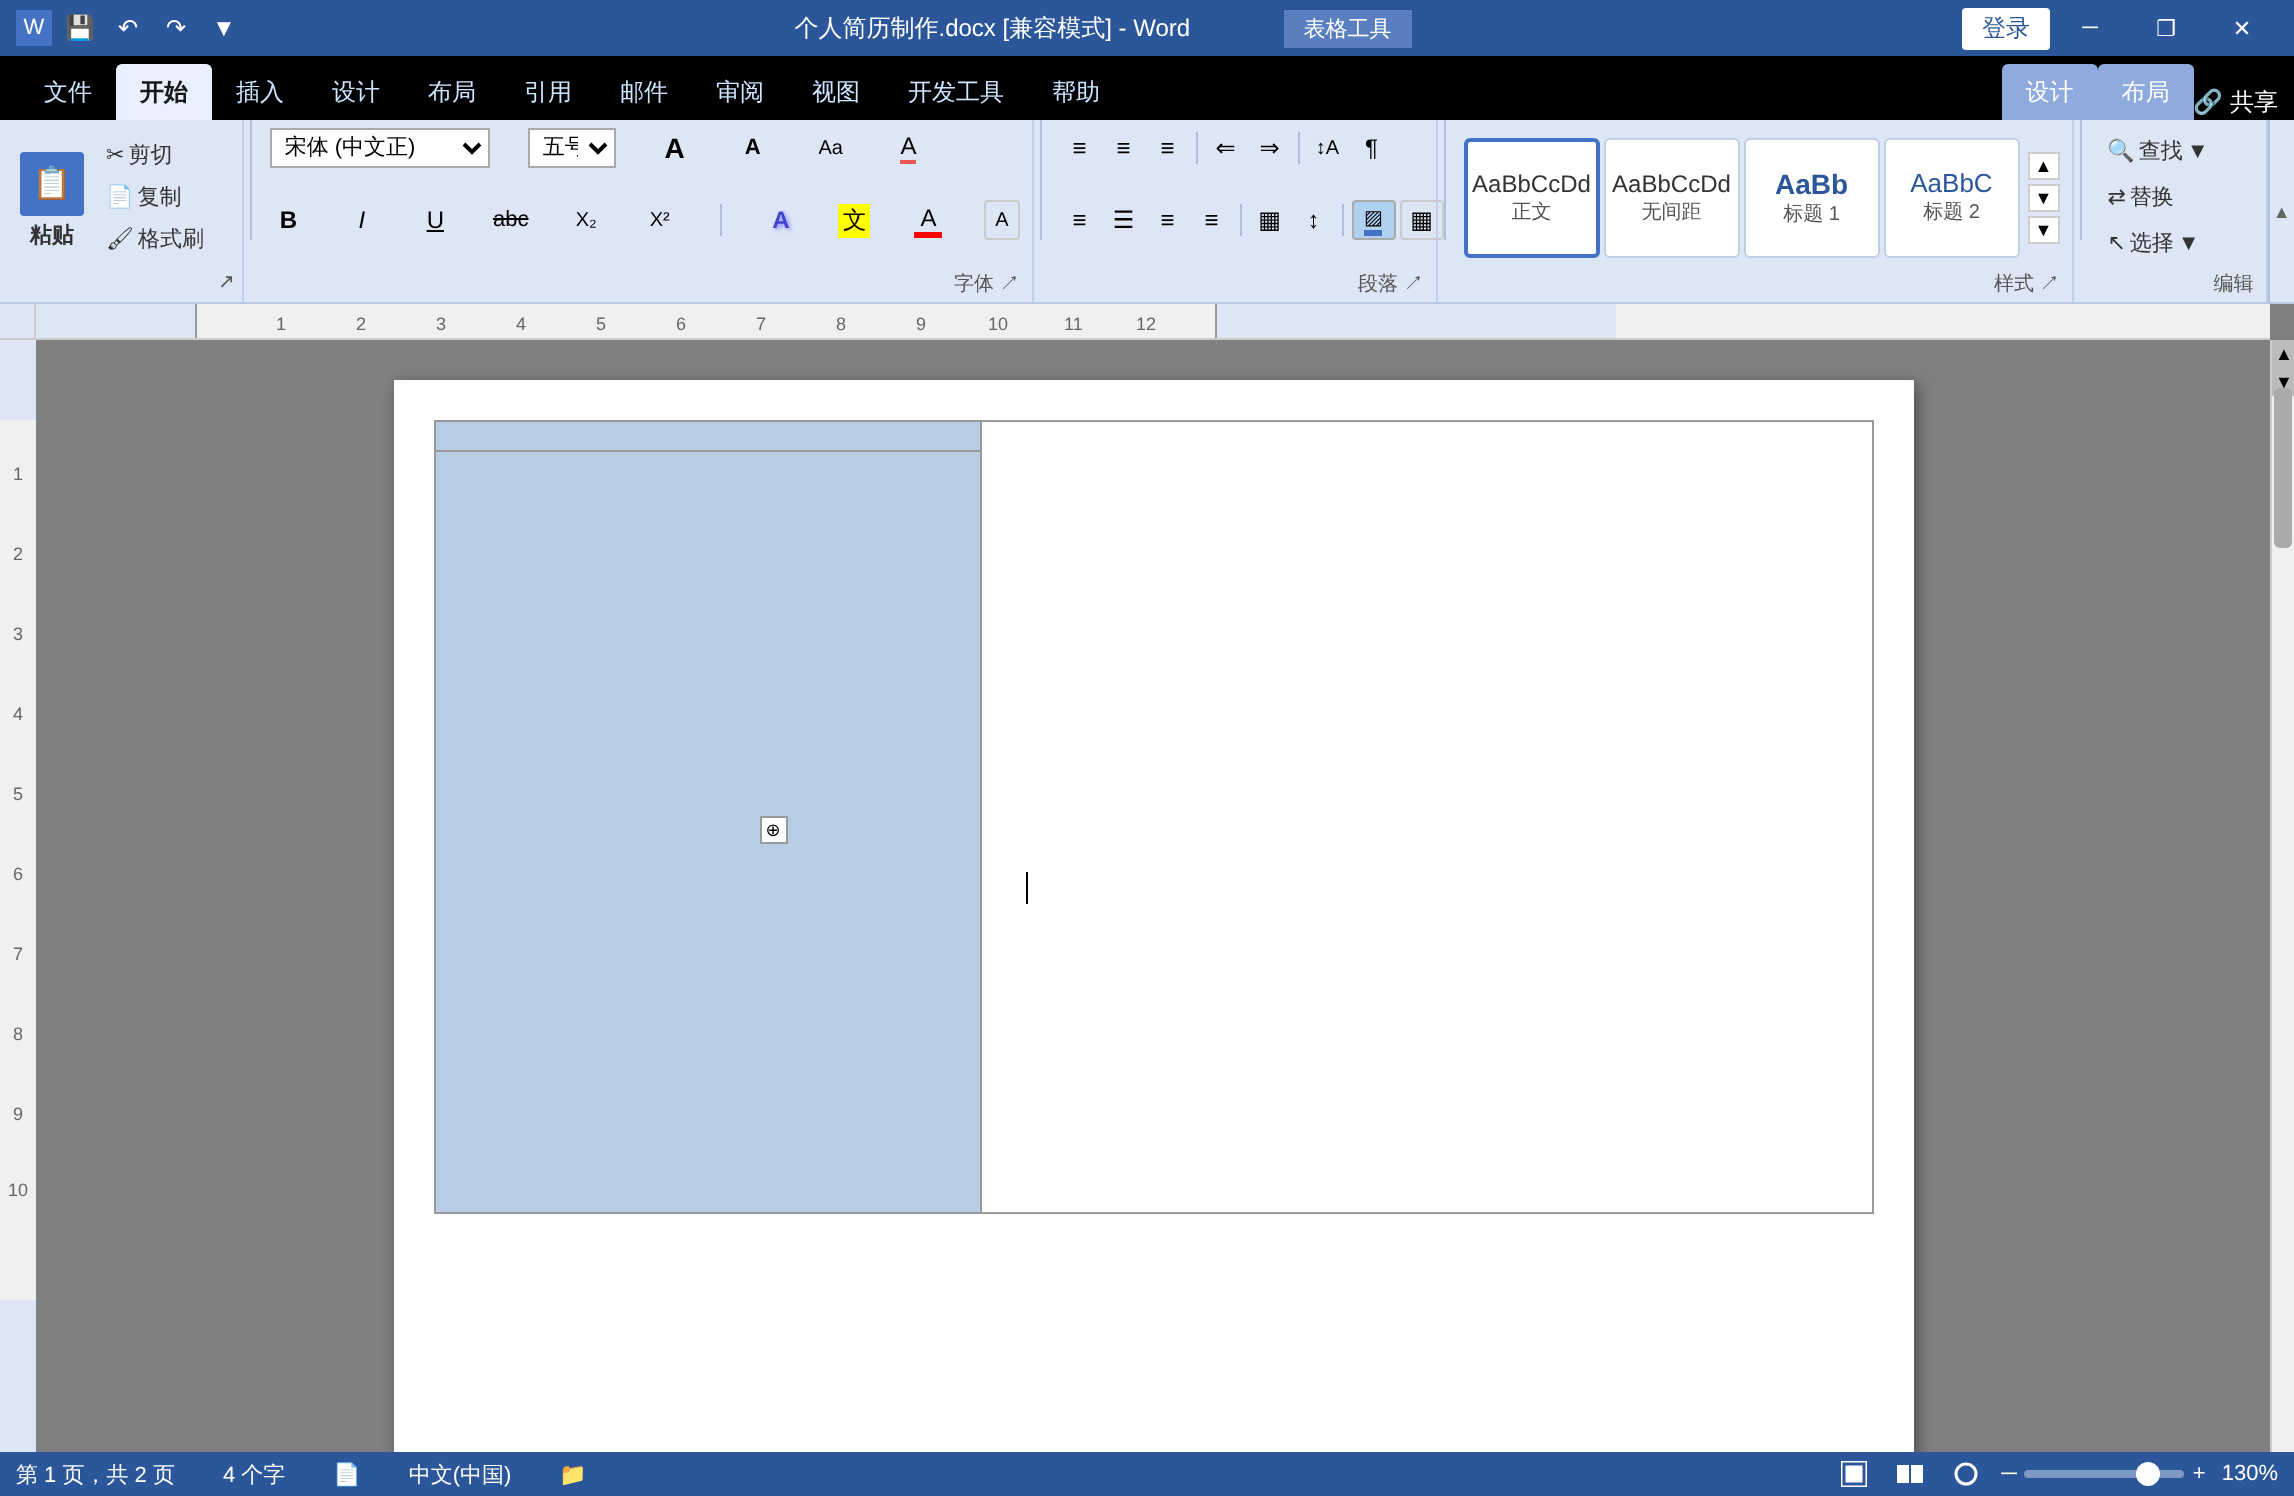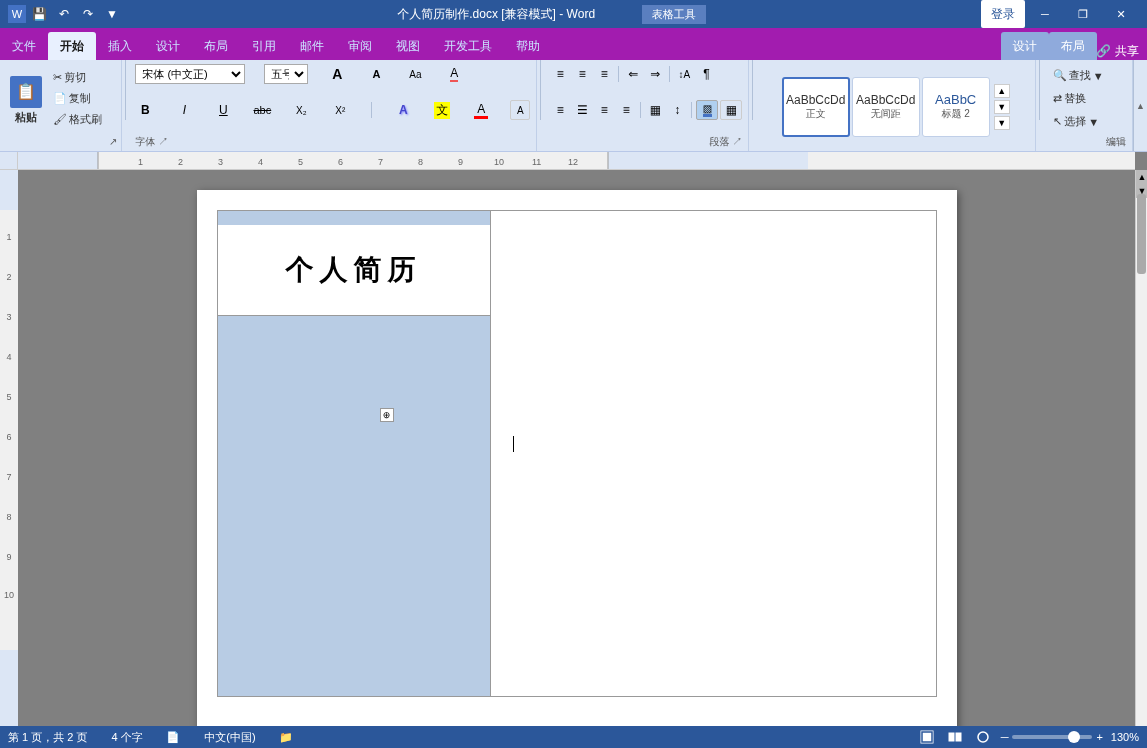--- a/index.html
+++ b/index.html
@@ -14,30 +14,30 @@
       justify-content: space-between;
       padding: 0 8px;
       color: white;
       font-size: 12px;
       flex-shrink: 0;
     }
     #title-bar-left { display: flex; align-items: center; gap: 4px; }
     #title-bar-left .tb-icon { width: 18px; height: 18px; background: #4472c4; display: flex; align-items: center; justify-content: center; font-size: 11px; }
     .title-btn { width: 20px; height: 20px; display: flex; align-items: center; justify-content: center; cursor: pointer; border-radius: 2px; font-size: 12px; }
     #title-bar-center { display: flex; align-items: center; gap: 0; flex: 1; justify-content: center; font-size: 12px; }
-    #title-bar-right { display: flex; gap: 2px; }
+    #title-bar-right { display: flex; align-items: center; gap: 2px; }
     .win-btn { width: 36px; height: 28px; display: flex; align-items: center; justify-content: center; cursor: pointer; font-size: 11px; color: white; }
 
     
     #tab-row {
       height: 32px;
-      background: #a21caf;
+      background: #000000;
       display: flex;
       align-items: flex-end;
-      padding-left: 0;
+      padding-left: 10px;
     }
     .tab-item {
       height: 28px;
       padding: 0 12px;
       display: flex;
       align-items: center;
       font-size: 12px;
       color: #cce4ff;
       cursor: pointer;
       border-top-left-radius: 3px;
@@ -477,21 +477,21 @@
         <span style="background:yellow; padding:0 2px;">文</span>
       </div>
       <div class="font-btn">
         <div style="display:flex; flex-direction:column; align-items:center;">
           <span>A</span>
           <div style="width:14px; height:3px; background:red;"></div>
         </div>
       </div>
       <div class="font-btn" style="font-size:10px; border:1px solid #ccc;">A</div>
     </div>
-    <div style="display:flex; width:100%; margin-top:2px;">
+    <div style="display:flex; width:100%; justify-content:flex-end; margin-top:2px;">
       <span style="font-size:10px; color:#555;">字体 ↗</span>
     </div>
   </div>
 
   <div class="tb-sep"></div>
 
   <div class="toolbar-section" id="section-paragraph" style="flex-direction:column; align-items:flex-start; min-width:190px;">
     <div class="para-row">
       <div class="para-btn">≡</div>
       <div class="para-btn">≡</div>
@@ -528,28 +528,35 @@
     <div class="styles-grid">
       <div class="style-item active">
         <span style="font-size:12px; color:#333;">AaBbCcDd</span>
         <span style="font-size:10px; color:#555;">正文</span>
       </div>
       <div class="style-item">
         <span style="font-size:12px; color:#333;">AaBbCcDd</span>
         <span style="font-size:10px; color:#555;">无间距</span>
       </div>
       <div class="style-item">
+        <span style="font-size:14px; color:#2b579a; font-weight:bold;">AaBb</span>
+        <span style="font-size:10px; color:#555;">标题 1</span>
+      </div>
+      <div class="style-item">
         <span style="font-size:13px; color:#2b579a;">AaBbC</span>
         <span style="font-size:10px; color:#555;">标题 2</span>
       </div>
       <div style="display:flex; flex-direction:column; gap:2px; margin-left:2px;">
         <div style="width:16px; height:14px; border:1px solid #ccc; display:flex; align-items:center; justify-content:center; font-size:9px; cursor:pointer; background:white;">▲</div>
         <div style="width:16px; height:14px; border:1px solid #ccc; display:flex; align-items:center; justify-content:center; font-size:9px; cursor:pointer; background:white;">▼</div>
         <div style="width:16px; height:14px; border:1px solid #ccc; display:flex; align-items:center; justify-content:center; font-size:9px; cursor:pointer; background:white;">▼</div>
       </div>
+    </div>
+    <div style="display:flex; width:100%; justify-content:flex-end; margin-top:2px;">
+      <span style="font-size:10px; color:#555;">样式 ↗</span>
     </div>
   </div>
 
   <div class="tb-sep"></div>
 
   <div class="toolbar-section" id="section-edit" style="flex-direction:column; align-items:flex-start; min-width:90px;">
     <div style="display:flex; flex-direction:column; gap:4px; flex:1; justify-content:center;">
       <div class="edit-btn">
         <span>🔍</span>
         <span>查找</span>
@@ -635,23 +642,20 @@
       <table id="resume-table">
         <colgroup>
           <col style="width:38%;">
           <col style="width:62%;">
         </colgroup>
         <tbody>
           <tr>
             <td class="table-left-col">
 
               <div style="background:#b8cce4; height:14px; width:100%;"></div>
-              <div class="title-cell">
-                <span>个人简历</span>
-              </div>
             </td>
             <td class="table-right-col" rowspan="2" style="background:white;">
             </td>
           </tr>
           <tr>
             <td class="table-left-col">
               <div class="blue-cell"></div>
             </td>
           </tr>
         </tbody>

